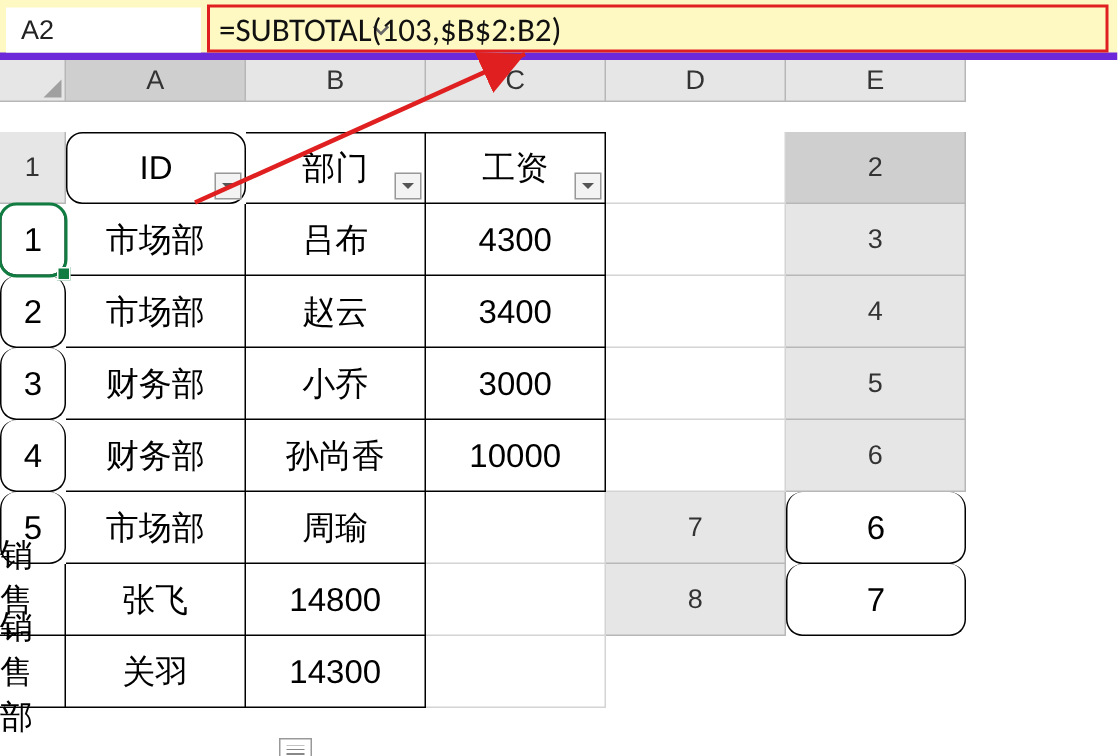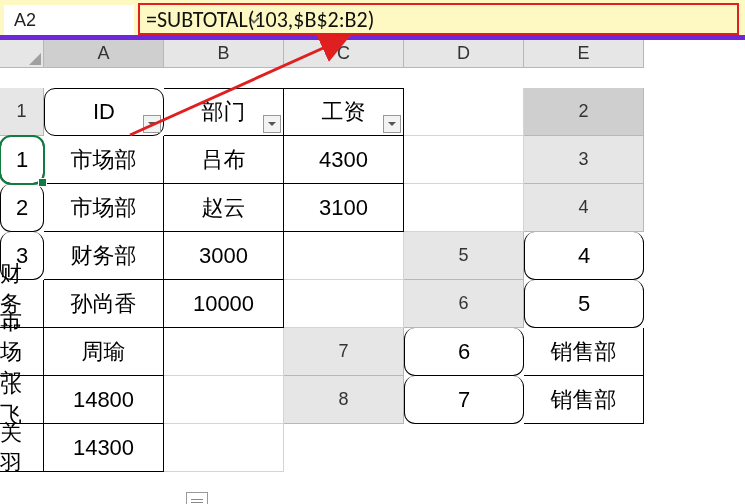--- a/index.html
+++ b/index.html
@@ -221,30 +221,33 @@
   <div class="cell table leftedge">
       <span>2</span>
     </div>
   <div class="cell table">
       <span>市场部</span>
     </div>
   <div class="cell table">
       <span>赵云</span>
     </div>
   <div class="cell table">
-      <span>3100</span>
+      <span>3400</span>
     </div>
   <div class="cell"></div>
 
   <div class="rowhdr">4</div>
   <div class="cell table leftedge">
       <span>3</span>
     </div>
   <div class="cell table">
       <span>财务部</span>
+    </div>
+  <div class="cell table">
+      <span>小乔</span>
     </div>
   <div class="cell table">
       <span>3000</span>
     </div>
   <div class="cell"></div>
 
   <div class="rowhdr">5</div>
   <div class="cell table leftedge">
       <span>4</span>
     </div>

